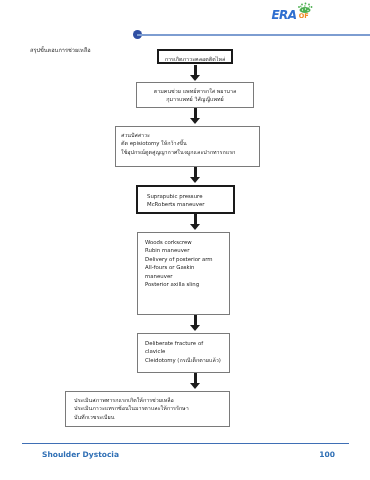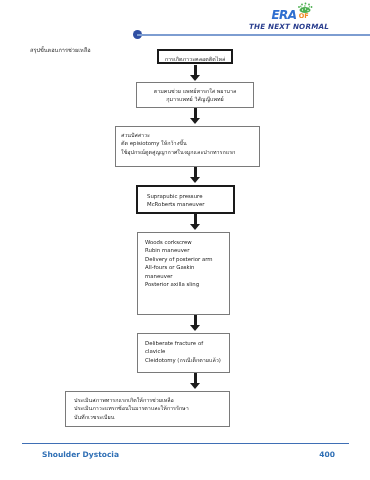--- a/index.html
+++ b/index.html
@@ -199,21 +199,20 @@
           <rect x="27" y="8" width="1.6" height="4" transform="rotate(35 27 8)"></rect>
         </g>
         <g fill="#ffffff">
           <circle cx="13" cy="16" r="1.3"></circle>
           <circle cx="19" cy="14" r="1.3"></circle>
           <circle cx="24" cy="17" r="1.3"></circle>
         </g>
       </svg>
       <span id="logo-era">ERA</span><span id="logo-of">OF</span>
     </div>
-    <div id="logo-row2">THE NEXT NORMAL</div>
   </div>
 
   <div id="header-dot"></div>
   <div id="header-rule"></div>
 </div>
 
 <div id="caption">สรุปขั้นตอนการช่วยเหลือ</div>
 
 <div id="flow">
 
@@ -299,13 +298,13 @@
       <div class="line">ประเมินสภาพทารกแรกเกิดให้การช่วยเหลือ</div>
       <div class="line">ประเมินภาวะแทรกซ้อนในมารดาและให้การรักษา</div>
       <div class="line">บันทึกเวชระเบียน</div>
     </div>
   </div>
 
 </div>
 
 <div id="footer-rule"></div>
 <div id="footer-left">Shoulder Dystocia</div>
-<div id="footer-right">400</div>
+<div id="footer-right">100</div>
 
 </body></html>

